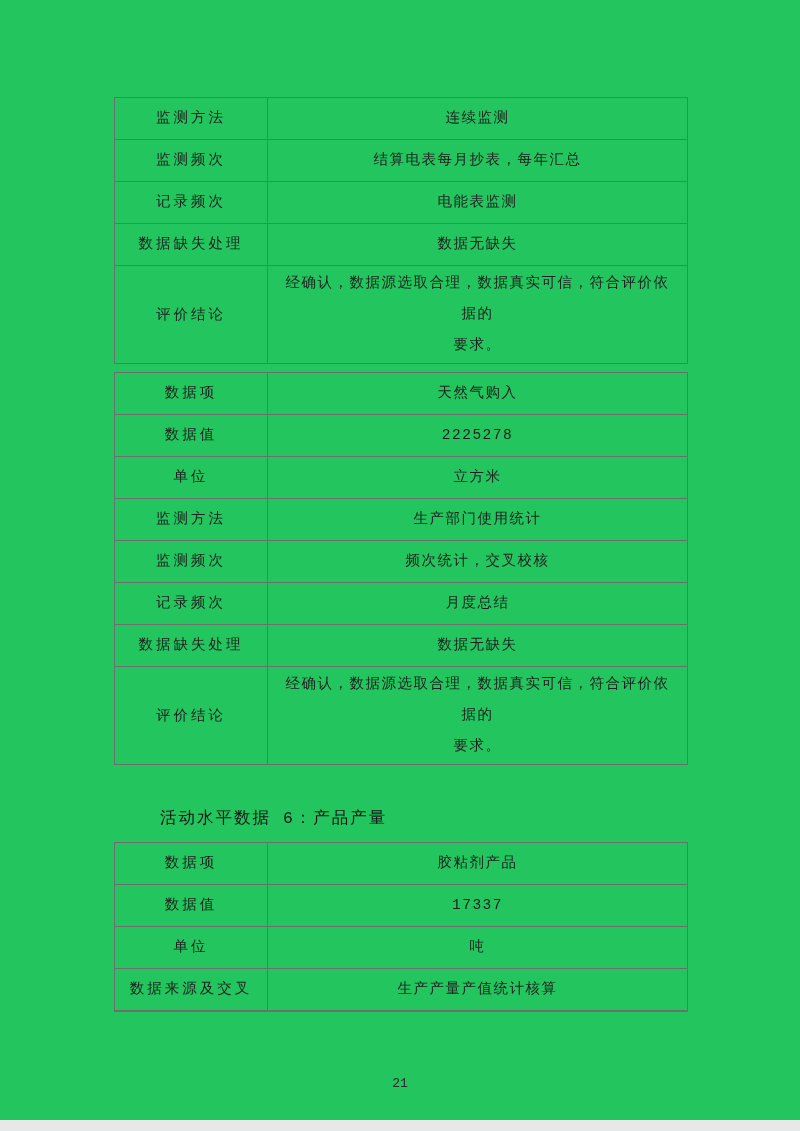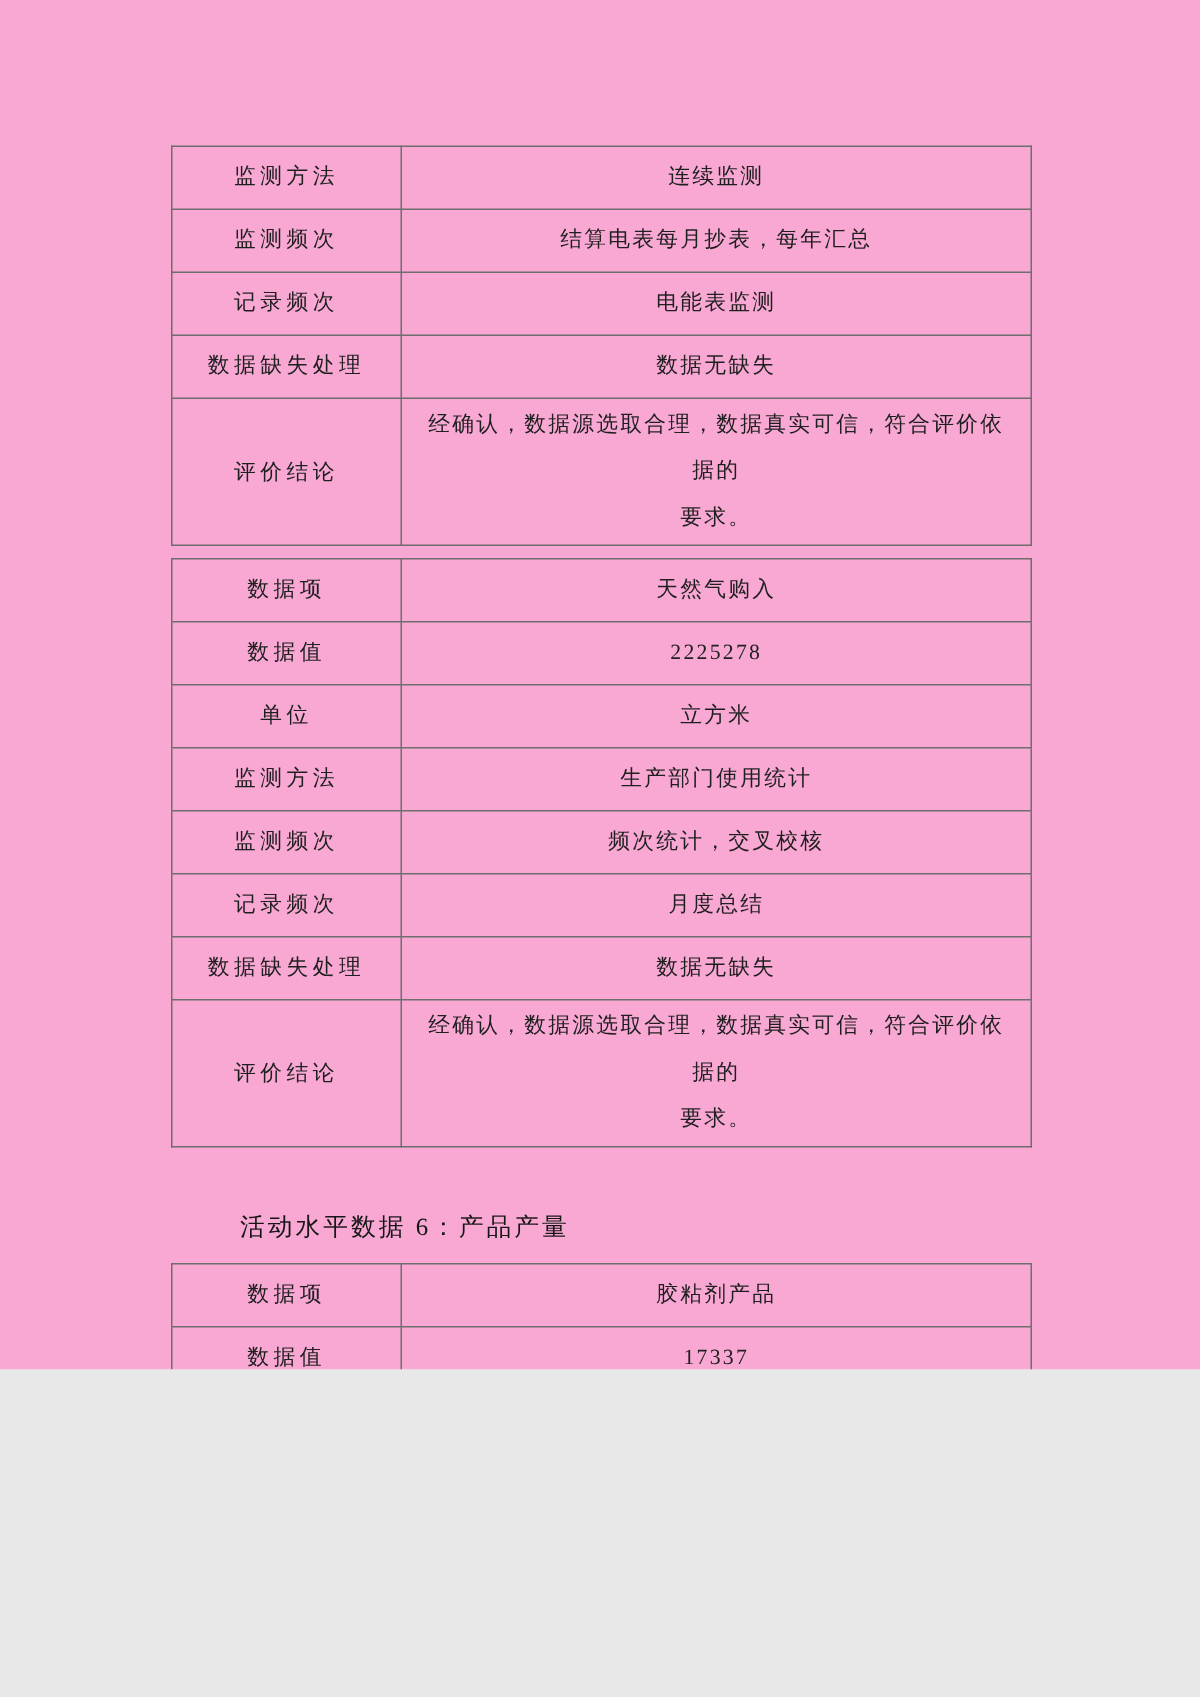--- a/index.html
+++ b/index.html
@@ -3,24 +3,24 @@
 <meta charset="utf-8">
 <style>
   html, body {
     margin: 0;
     padding: 0;
     background: #e8e8e8;
   }
   .page {
     position: relative;
     width: 800px;
-    height: 913px;
+    height: 1120px;
     margin: 0 auto;
-    background: #f9a8d4;
-    font-family: Liberation Serif, serif;
+    background: #22c55e;
+    font-family: Liberation Mono, monospace;
     color: #1f1f1f;
     overflow: hidden;
   }
   table.data-table {
     position: absolute;
     left: 114px;
     width: 574px;
     border-collapse: collapse;
     table-layout: fixed;
   }
@@ -146,18 +146,22 @@
       <td class="value">胶粘剂产品</td>
     </tr>
     <tr class="simple">
       <td class="label">数据值</td>
       <td class="value">17337</td>
     </tr>
     <tr class="simple">
       <td class="label">单位</td>
       <td class="value">吨</td>
     </tr>
+    <tr class="simple">
+      <td class="label">数据来源及交叉</td>
+      <td class="value">生产产量产值统计核算</td>
+    </tr>
   </tbody>
     </table>
 
   <div class="page-number">21</div>
 
 </div>
 
 </body></html>

